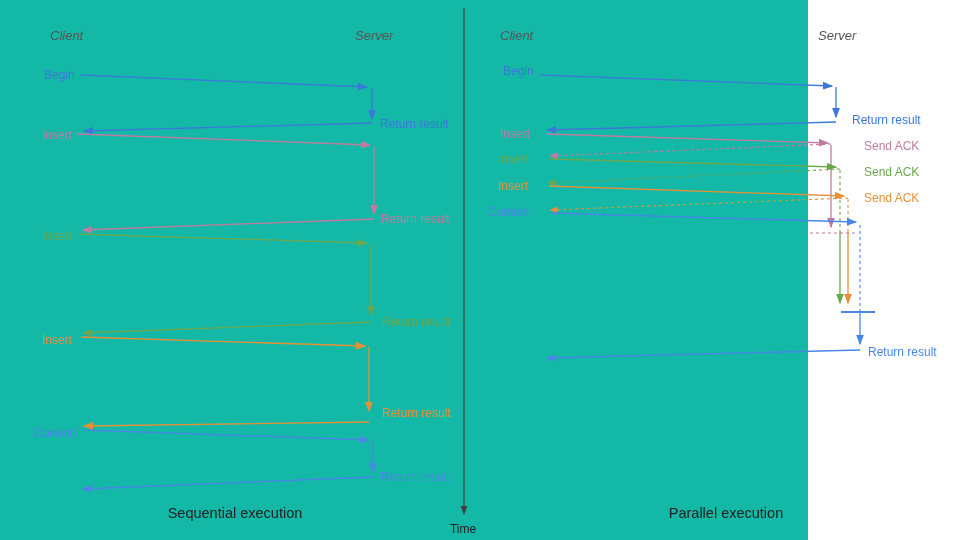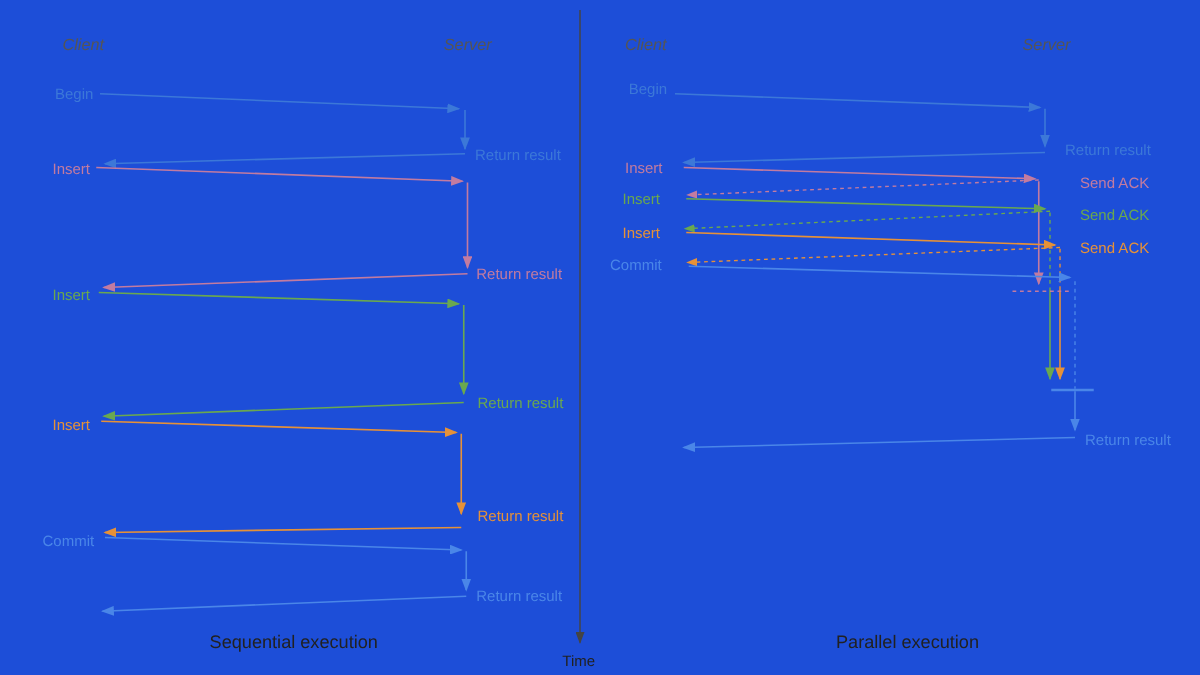--- a/index.html
+++ b/index.html
@@ -6,23 +6,23 @@
     margin: 0;
     padding: 0;
     background: #ffffff;
     width: 960px;
     height: 540px;
     overflow: hidden;
     font-family: "Liberation Sans", sans-serif;
   }
   #stage {
     position: relative;
-    width: 960px;
+    width: 808px;
     height: 540px;
-    background: #1d4ed8;
+    background: #14b8a6;
   }
   svg { display: block; }
   text { user-select: none; }
   .msg-label    { font-size: 12px; font-family: "Liberation Sans", sans-serif; }
   .lifeline-hdr { font-size: 13px; font-style: italic; fill: #555555; font-family: "Liberation Sans", sans-serif; }
   .panel-title  { font-size: 14.5px; fill: #212121; text-anchor: middle; font-family: "Liberation Sans", sans-serif; }
   .time-label   { font-size: 12px; fill: #212121; text-anchor: middle; font-family: "Liberation Sans", sans-serif; }
 </style>
 </head>
 <body>

